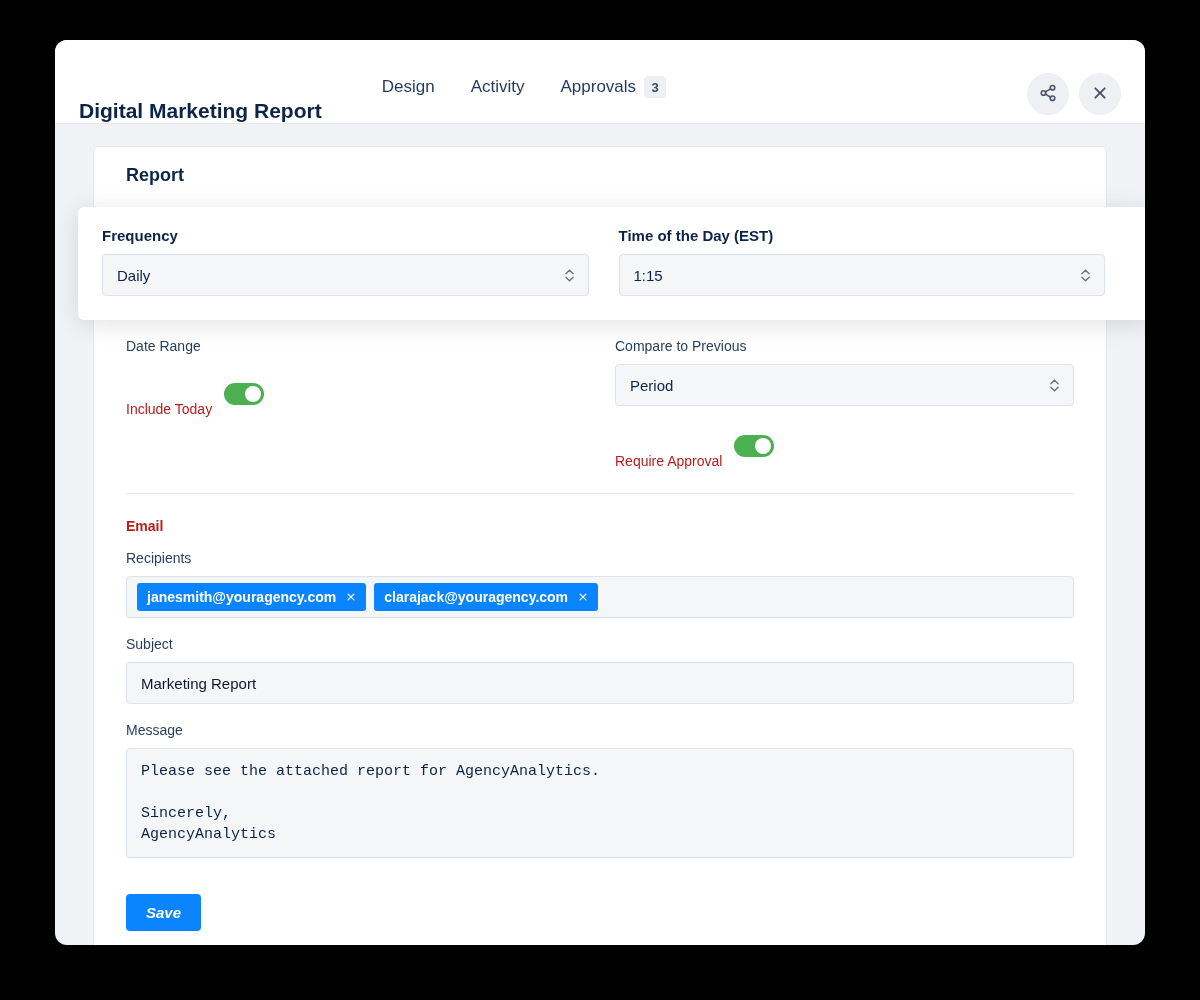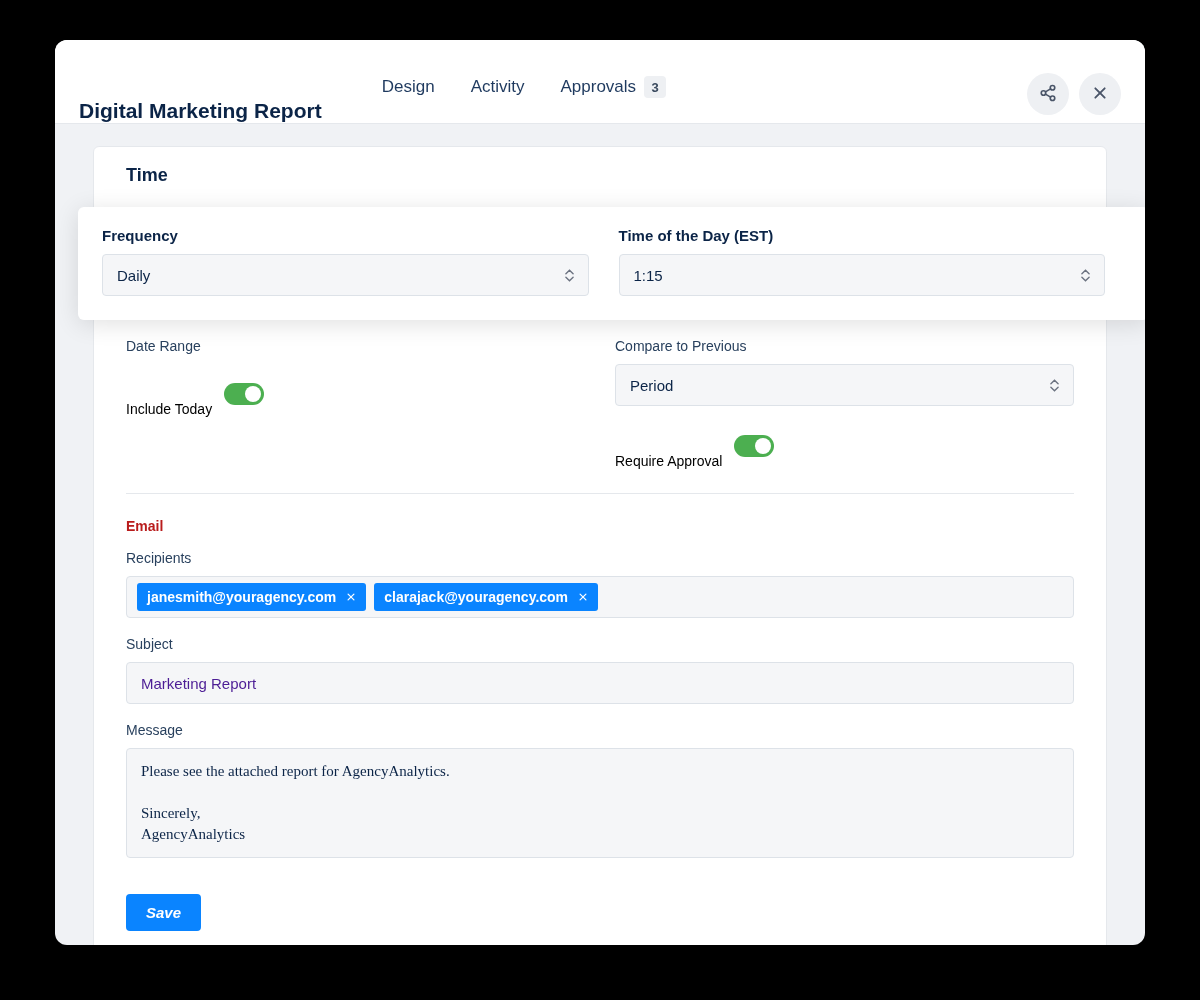--- a/index.html
+++ b/index.html
@@ -166,21 +166,21 @@
     }
     .spacer-140 { height: 140px; }
     .toggle-row {
       display: flex;
       align-items: center;
       gap: 12px;
       margin-top: 16px;
     }
     .toggle-label {
       font-size: 14px;
-      color: #000000;
+      color: #b91c1c;
       margin-top: 31px;
     }
     .toggle {
       width: 40px;
       height: 22px;
       background: #4caf50;
       border-radius: 22px;
       position: relative;
       cursor: pointer;
     }
@@ -235,32 +235,32 @@
       align-items: center;
     }
     .text-input {
       width: 100%;
       height: 42px;
       background: #f5f6f8;
       border: 1px solid #dde2e8;
       border-radius: 4px;
       padding: 0 14px;
       font-size: 15px;
-      color: #4c1d95;
+      color: #0f172a;
     }
     .textarea {
       width: 100%;
       min-height: 110px;
       background: #f5f6f8;
       border: 1px solid #dde2e8;
       border-radius: 4px;
       padding: 12px 14px;
       font-size: 15px;
       color: #0b2447;
-      font-family: Liberation Serif, serif;
+      font-family: Liberation Mono, monospace;
       resize: vertical;
       white-space: pre-wrap;
       line-height: 1.4;
     }
     .primary-btn {
       background: #0a84ff;
       color: #fff;
       border: none;
       border-radius: 4px;
       padding: 10px 20px;
@@ -309,21 +309,21 @@
             <line x1="5" y1="5" x2="19" y2="19"></line>
               <line x1="19" y1="5" x2="5" y2="19"></line>
           </svg>
         </span>
       </button>
     </div>
   </div>
 
   <div class="content">
     <div class="card" style="position:relative;">
-      <div class="card-title">Time</div>
+      <div class="card-title">Report</div>
 
       <div class="floating-panel">
         <div class="two-col">
           <div>
             <span class="label">Frequency</span>
             <div class="select">
               <span>Daily</span>
               <span class="select-arrows">
                 <svg width="9" height="6" viewBox="0 0 10 6">
                     <path d="M1 5 L5 1 L9 5" stroke="#6b7280" stroke-width="1.5" fill="none" stroke-linecap="round"></path>

